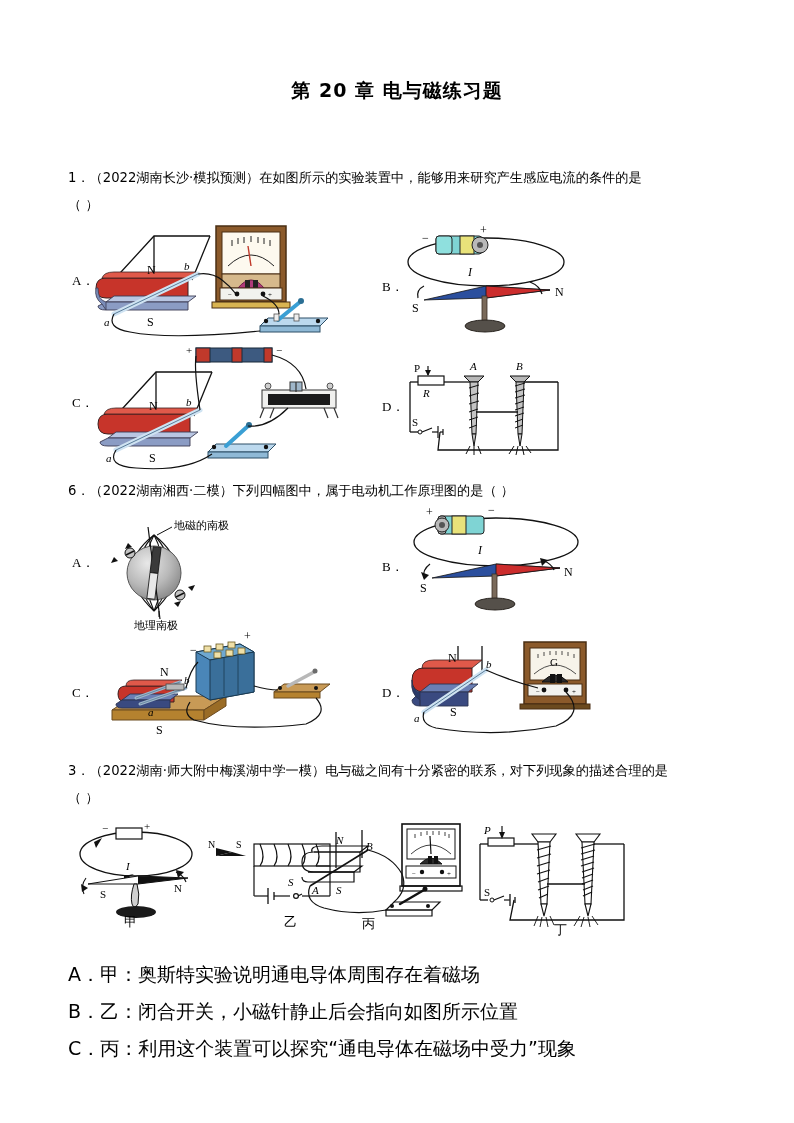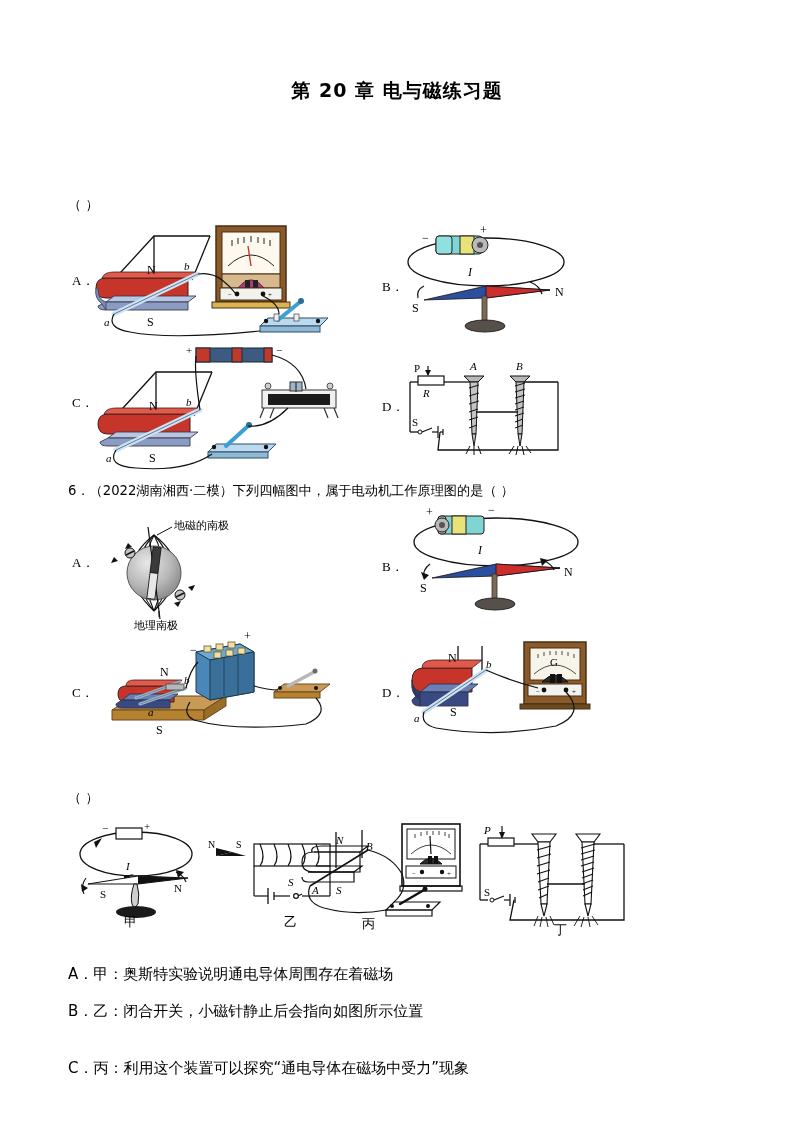--- a/index.html
+++ b/index.html
@@ -22,33 +22,34 @@
   }
   .q-stem2{
     position:absolute;left:68px;width:660px;
     font-size:13.2px;line-height:25px;
   }
   .opt-letter{
     position:absolute;font-size:13px;
     font-family:"Liberation Serif","DejaVu Serif",serif;
   }
   .opt-line{
-    position:absolute;left:68px;width:660px;font-size:15px;line-height:25px;
+    position:absolute;left:68px;width:660px;font-size:19px;line-height:25px;
   }
   .fig{position:absolute;}
   .fig svg{display:block;overflow:visible;}
   .cjk{font-family:"DejaVu Sans","Liberation Sans",sans-serif;}
 </style>
 </head>
 <body>
 
 <div class="page">
 
   <div class="doc-title cjk">第 20 章 电与磁练习题</div>
 
+  <div class="q-stem cjk" style="top:165px;">1．（2022湖南长沙·模拟预测）在如图所示的实验装置中，能够用来研究产生感应电流的条件的是</div>
   <div class="q-stem cjk" style="top:192px;">（      ）</div>
 
   <div class="opt-letter" style="left:72px;top:272px;">A．</div>
   <div class="fig" style="left:92px;top:222px;">
     <svg width="270" height="120" viewBox="0 0 270 120">
 
       <g fill="none" stroke="#111" stroke-width="1.3">
         <path d="M18 62 L62 14 L118 14"></path>
         <path d="M62 14 L62 72"></path>
         <path d="M118 14 L100 58"></path>
@@ -438,20 +439,21 @@
         <text x="162" y="60" font-size="7" font-family="Liberation Serif, serif">+</text>
         <rect x="110" y="70" width="70" height="5" fill="#6b4a1f" stroke="#4a2f14" stroke-width="1"></rect>
       </g>
       <g fill="none" stroke="#111" stroke-width="1.2">
         <path d="M76 36 q22 10 52 18"></path>
         <path d="M156 58 q20 22 -10 34 q-60 12 -120 2 q-16 -4 -12 -16"></path>
       </g>
     </svg>
   </div>
 
+  <div class="q-stem cjk" style="top:758px;">3．（2022湖南·师大附中梅溪湖中学一模）电与磁之间有十分紧密的联系，对下列现象的描述合理的是</div>
   <div class="q-stem cjk" style="top:785px;">（      ）</div>
 
   <div class="fig" style="left:76px;top:822px;">
     <svg width="130" height="106" viewBox="0 0 130 106">
       <ellipse cx="60" cy="32" rx="56" ry="22" fill="none" stroke="#111" stroke-width="1.3"></ellipse>
       <rect x="40" y="6" width="26" height="11" fill="#fff" stroke="#111" stroke-width="1.2"></rect>
       <text x="26" y="10" font-size="11" font-family="Liberation Serif, serif">−</text>
       <text x="68" y="8" font-size="11" font-family="Liberation Serif, serif">+</text>
       <polygon points="18,20 26,16 20,26" fill="#111"></polygon>
       <text x="50" y="48" font-size="11" font-style="italic" font-family="Liberation Serif, serif">I</text>
@@ -623,15 +625,15 @@
         </g>
       </g>
       <line x1="77" y1="62" x2="115" y2="62" stroke="#111" stroke-width="1.3"></line>
       <line x1="124" y1="22" x2="154" y2="22" stroke="#111" stroke-width="1.3"></line>
       <text x="84" y="112" font-size="13" class="cjk" font-family="DejaVu Sans, sans-serif">丁</text>
     </svg>
   </div>
 
   <div class="opt-line cjk" style="top:962px;">A．甲：奥斯特实验说明通电导体周围存在着磁场</div>
   <div class="opt-line cjk" style="top:999px;">B．乙：闭合开关，小磁针静止后会指向如图所示位置</div>
-  <div class="opt-line cjk" style="top:1036px;margin-top:20px;">C．丙：利用这个装置可以探究“通电导体在磁场中受力”现象</div>
+  <div class="opt-line cjk" style="top:1036px;">C．丙：利用这个装置可以探究“通电导体在磁场中受力”现象</div>
 
 </div>
 
 </body></html>

